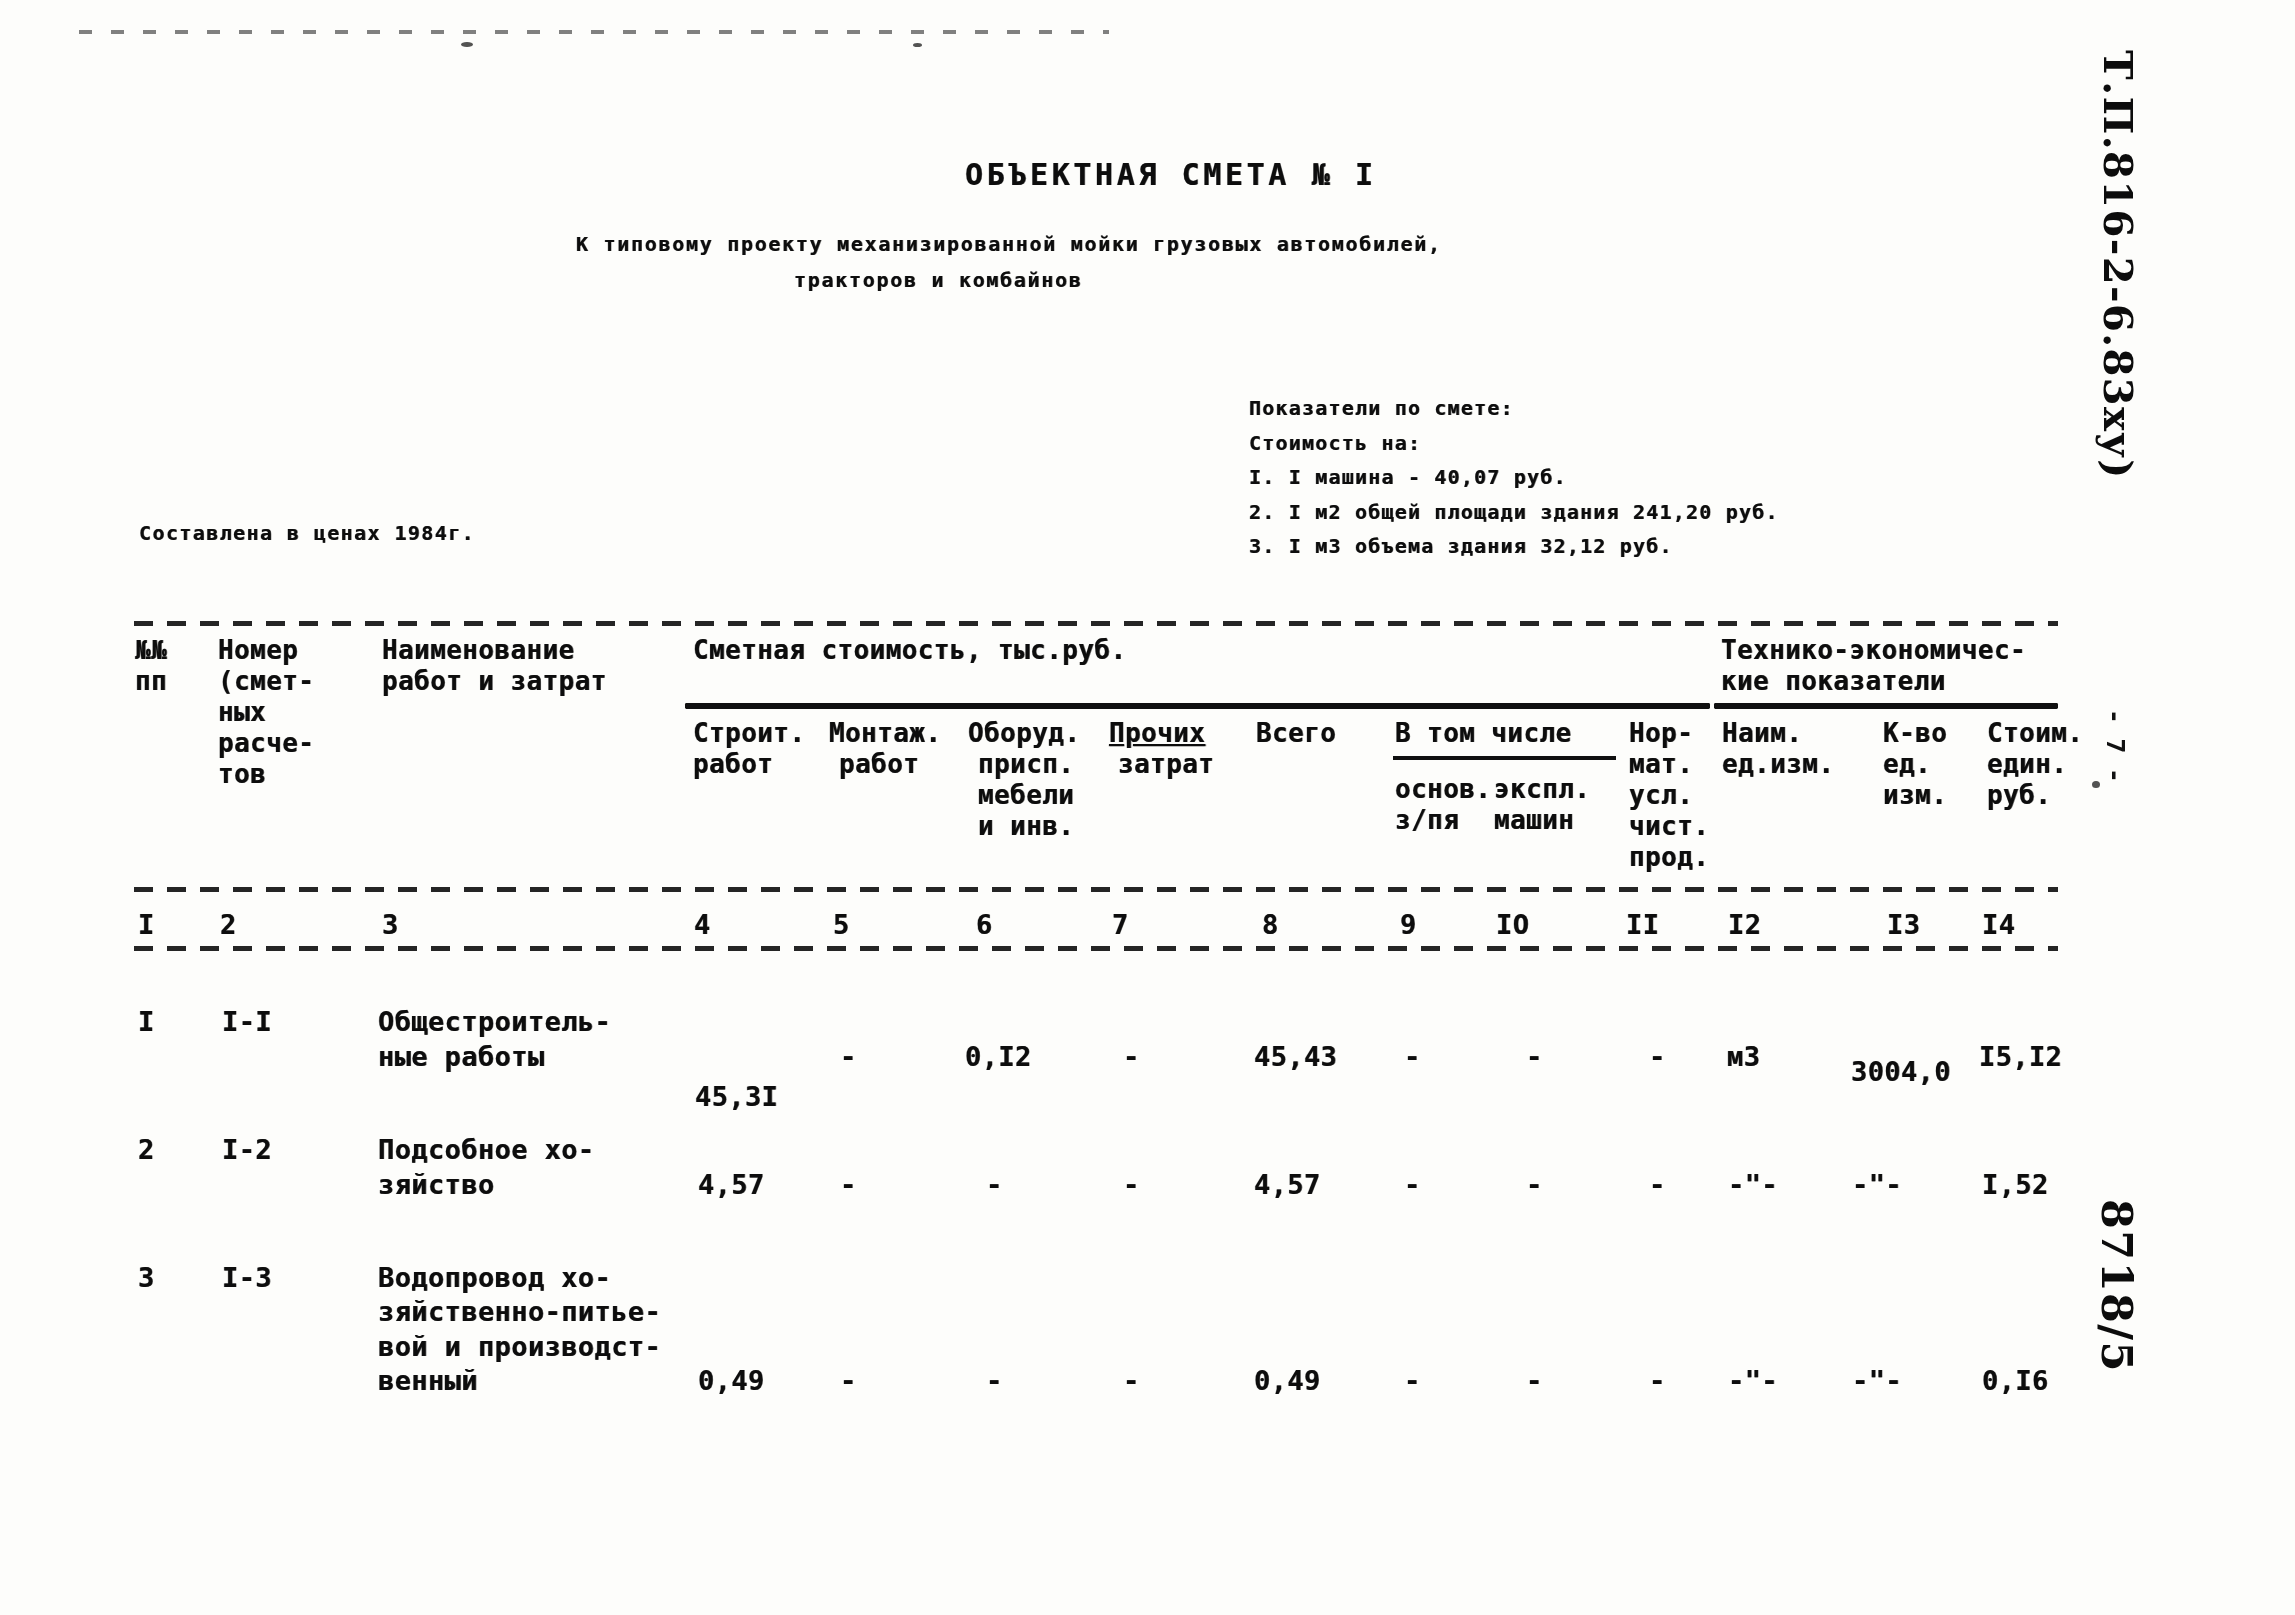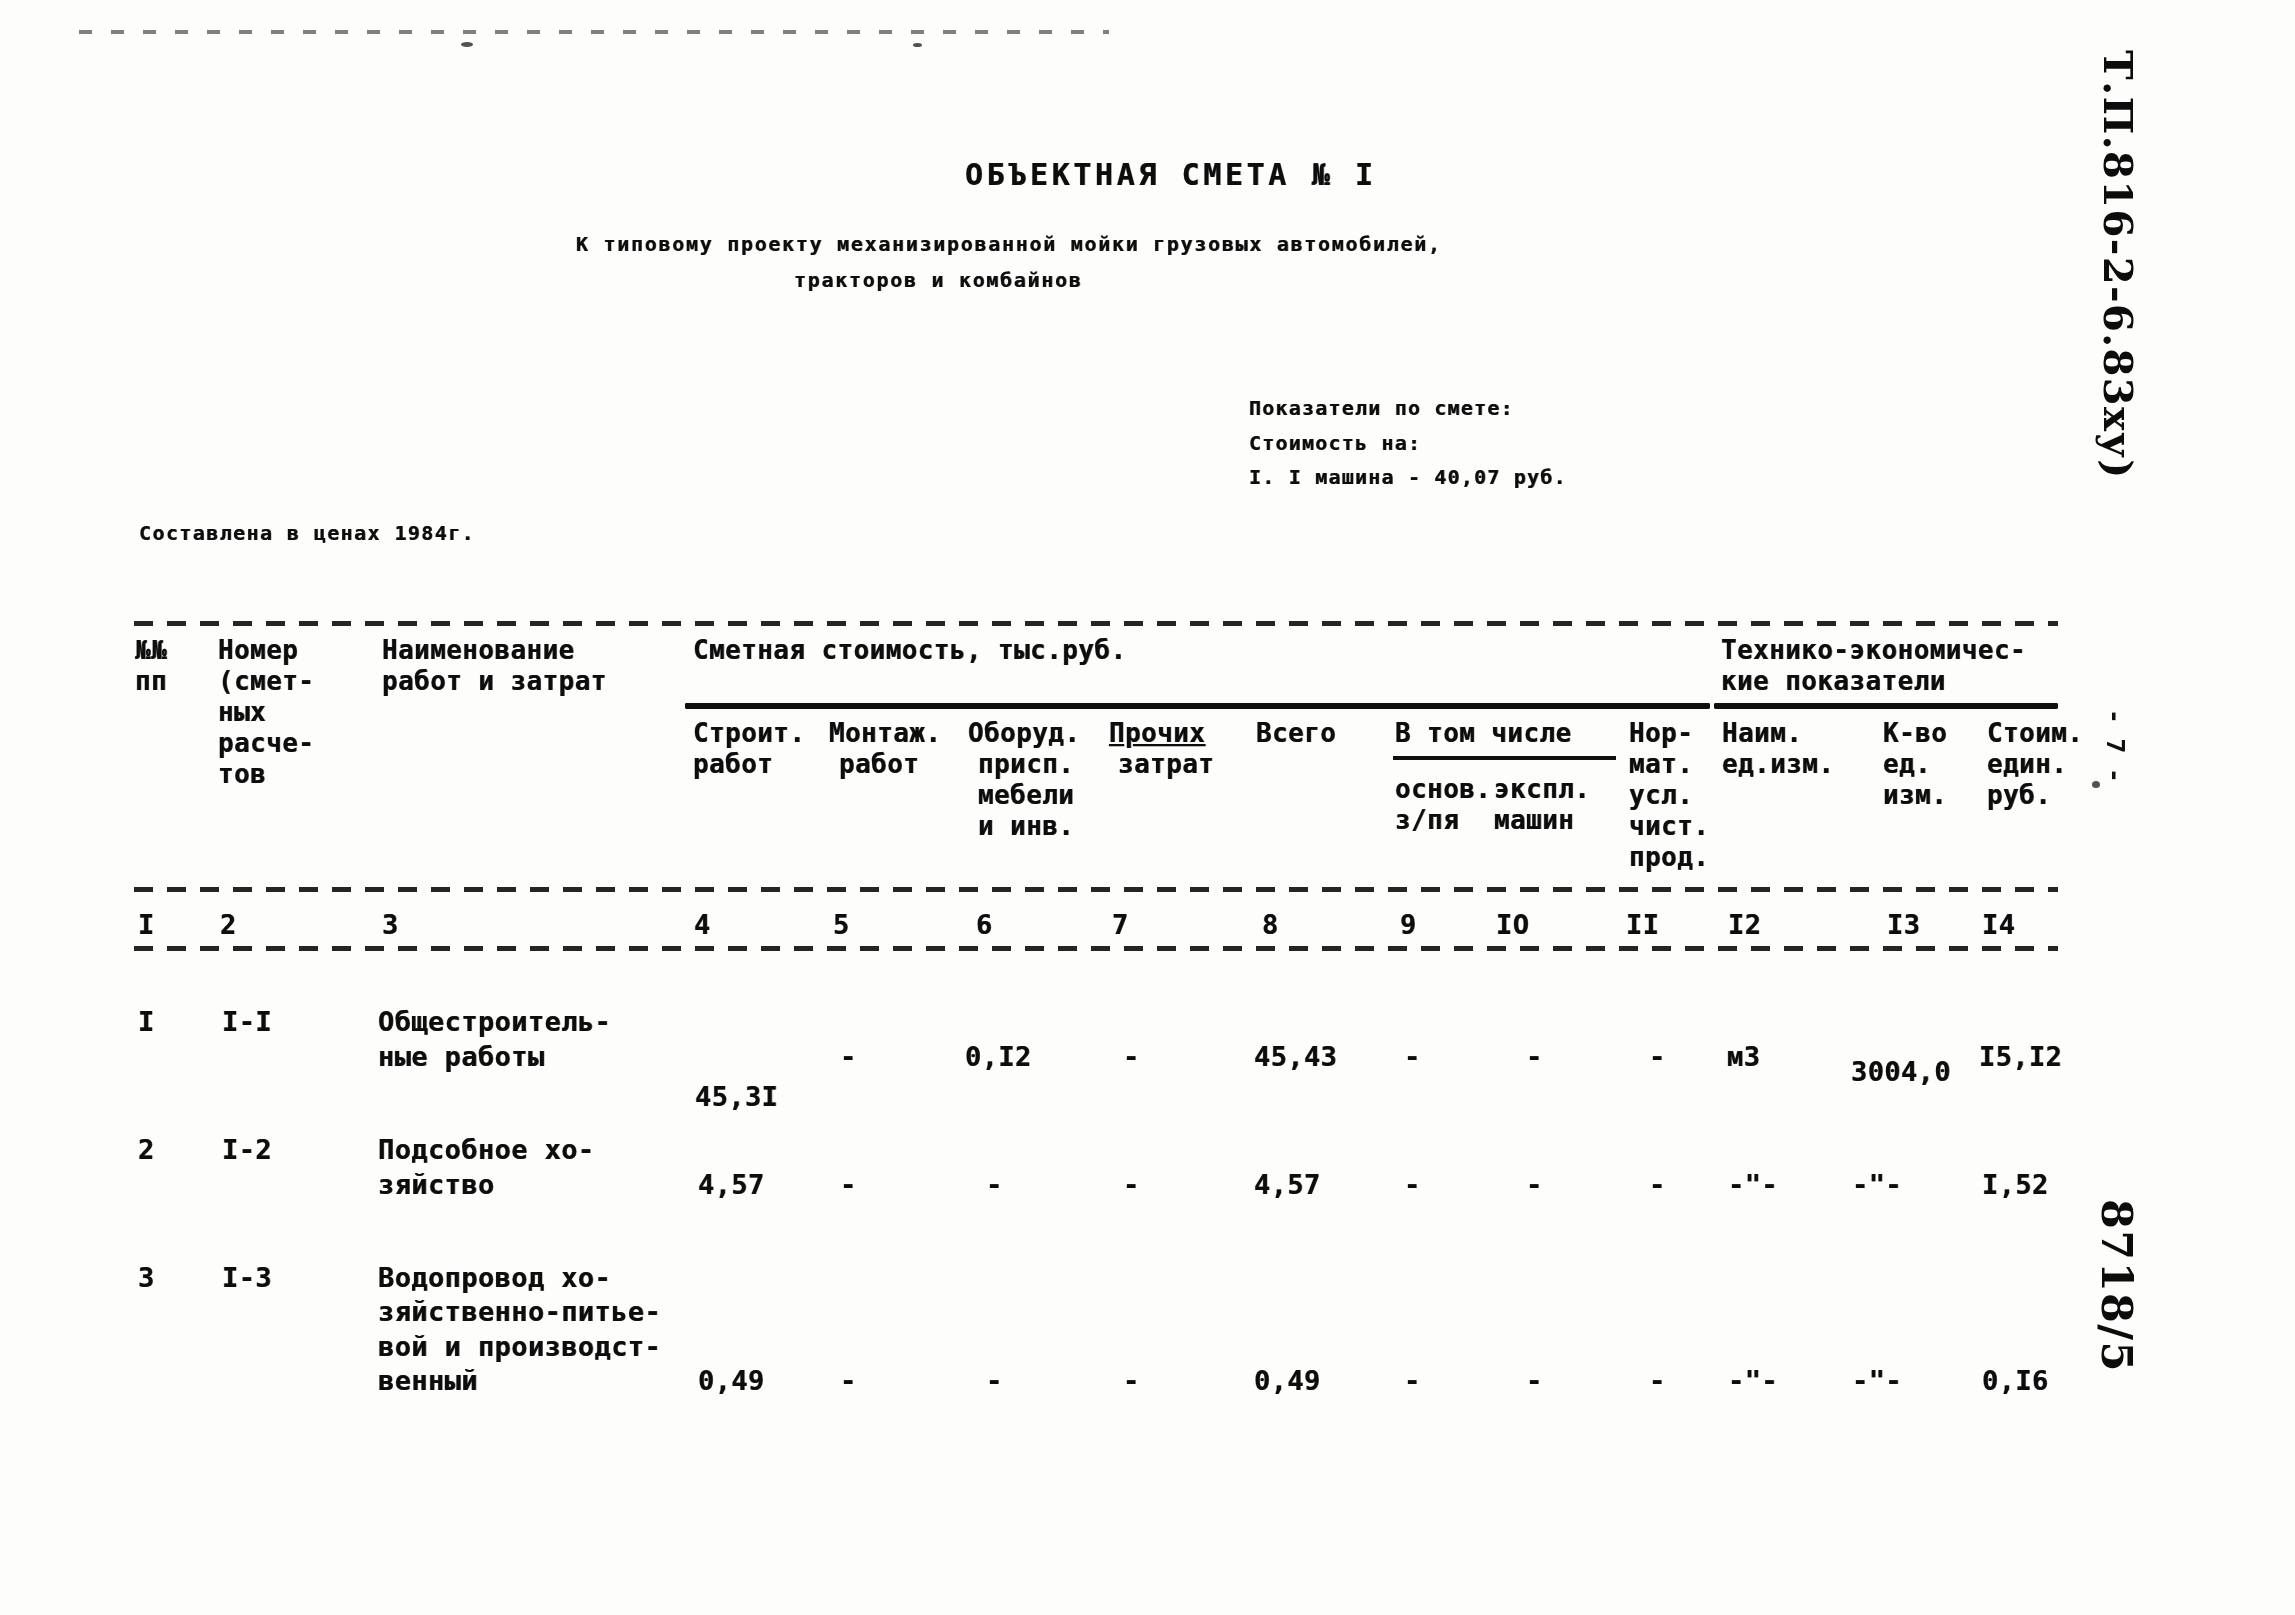--- a/index.html
+++ b/index.html
@@ -119,20 +119,22 @@
   <div class="margin-rot hand" style="left:2142px; top:1199px; font-size:43px;">8718/5</div>
 
   <div class="tw title-main" style="left:965px; top:160px;">ОБЪЕКТНАЯ СМЕТА № I</div>
 
   <div class="tw s40" style="left:576px; top:234px; letter-spacing:1.7px;">К типовому проекту механизированной мойки грузовых автомобилей,</div>
   <div class="tw s40" style="left:794px; top:270px; letter-spacing:1.7px;">тракторов и комбайнов</div>
 
   <div class="tw s40" style="left:1249px; top:398px; letter-spacing:1.2px;">Показатели по смете:</div>
   <div class="tw s40" style="left:1249px; top:433px; letter-spacing:1.2px;">Стоимость на:</div>
   <div class="tw s40" style="left:1249px; top:467px; letter-spacing:1.2px;">I. I машина - 40,07 руб.</div>
+  <div class="tw s40" style="left:1249px; top:502px; letter-spacing:1.2px;">2. I м2 общей площади здания 241,20 руб.</div>
+  <div class="tw s40" style="left:1249px; top:536px; letter-spacing:1.2px;">3. I м3 объема здания 32,12 руб.</div>
 
   <div class="tw s40" style="left:139px; top:523px; letter-spacing:1.4px;">Составлена в ценах 1984г.</div>
 
   <div class="dashrule" style="left:134px; top:621px; width:1924px;"></div>
 
   <div class="tw s36" style="left:135px; top:637px;">№№</div>
   <div class="tw s36" style="left:135px; top:668px;">пп</div>
 
   <div class="tw s36" style="left:218px; top:637px;">Номер</div>
   <div class="tw s36" style="left:218px; top:668px;">(смет-</div>

